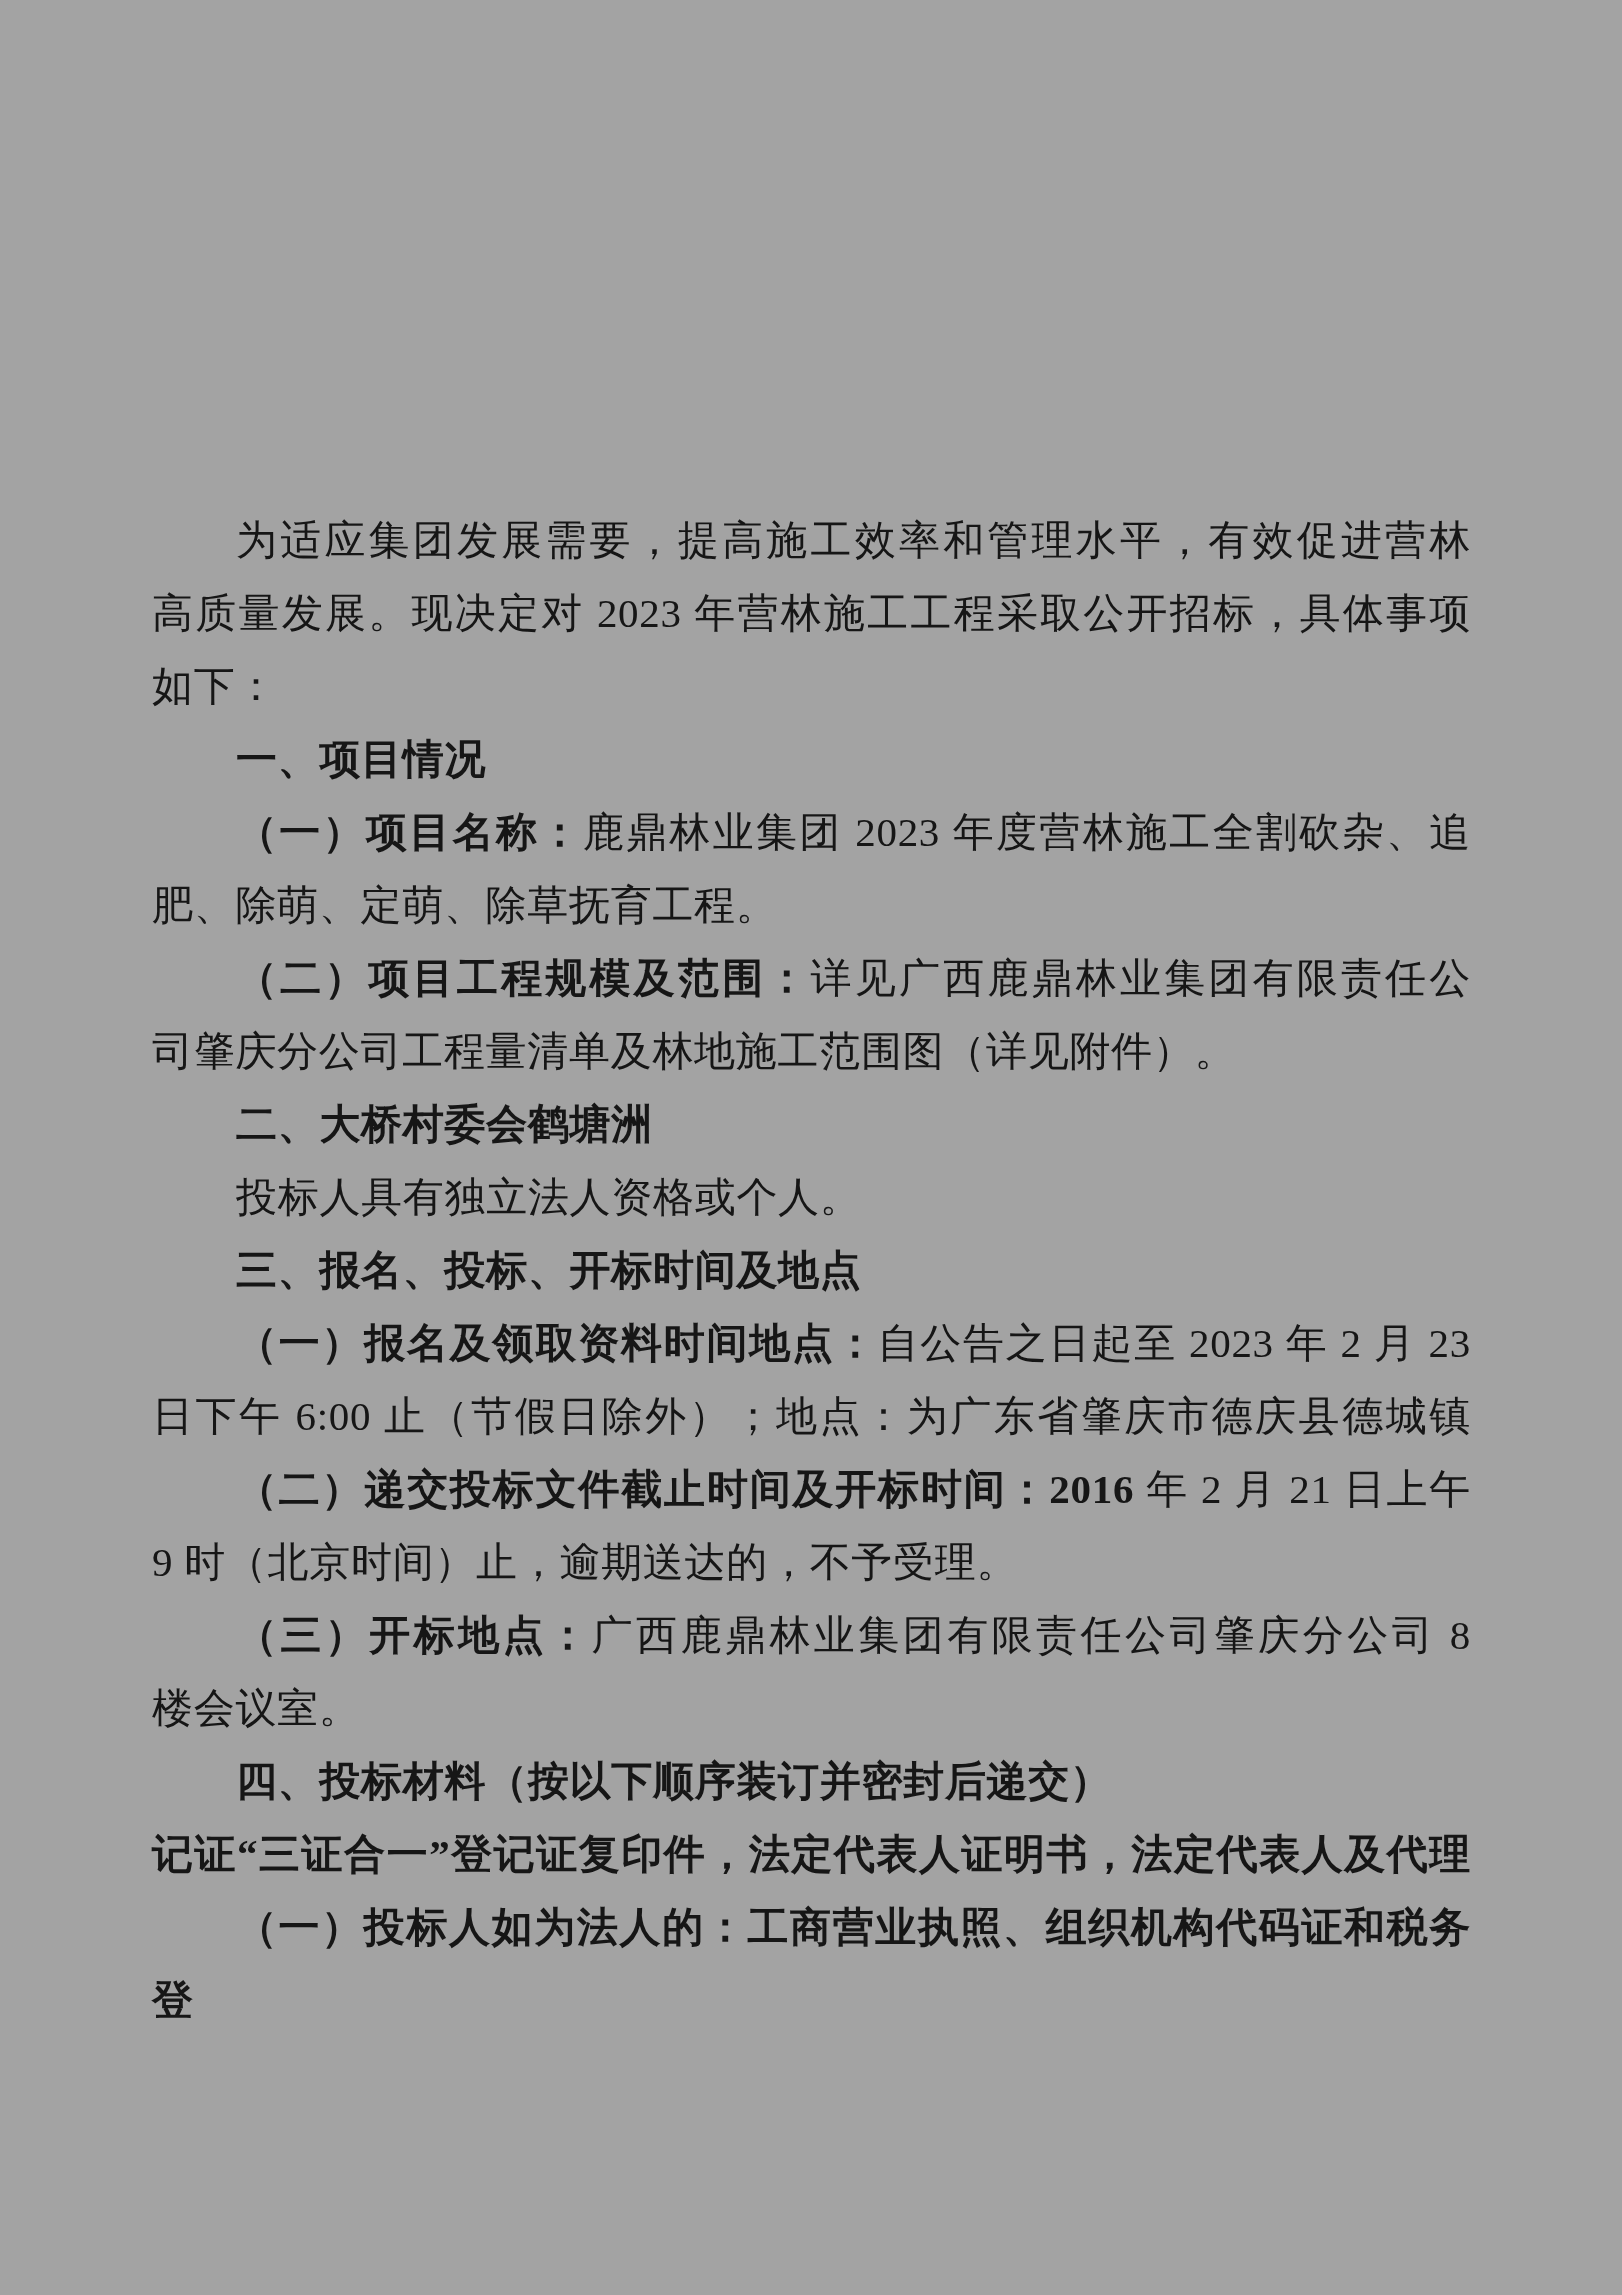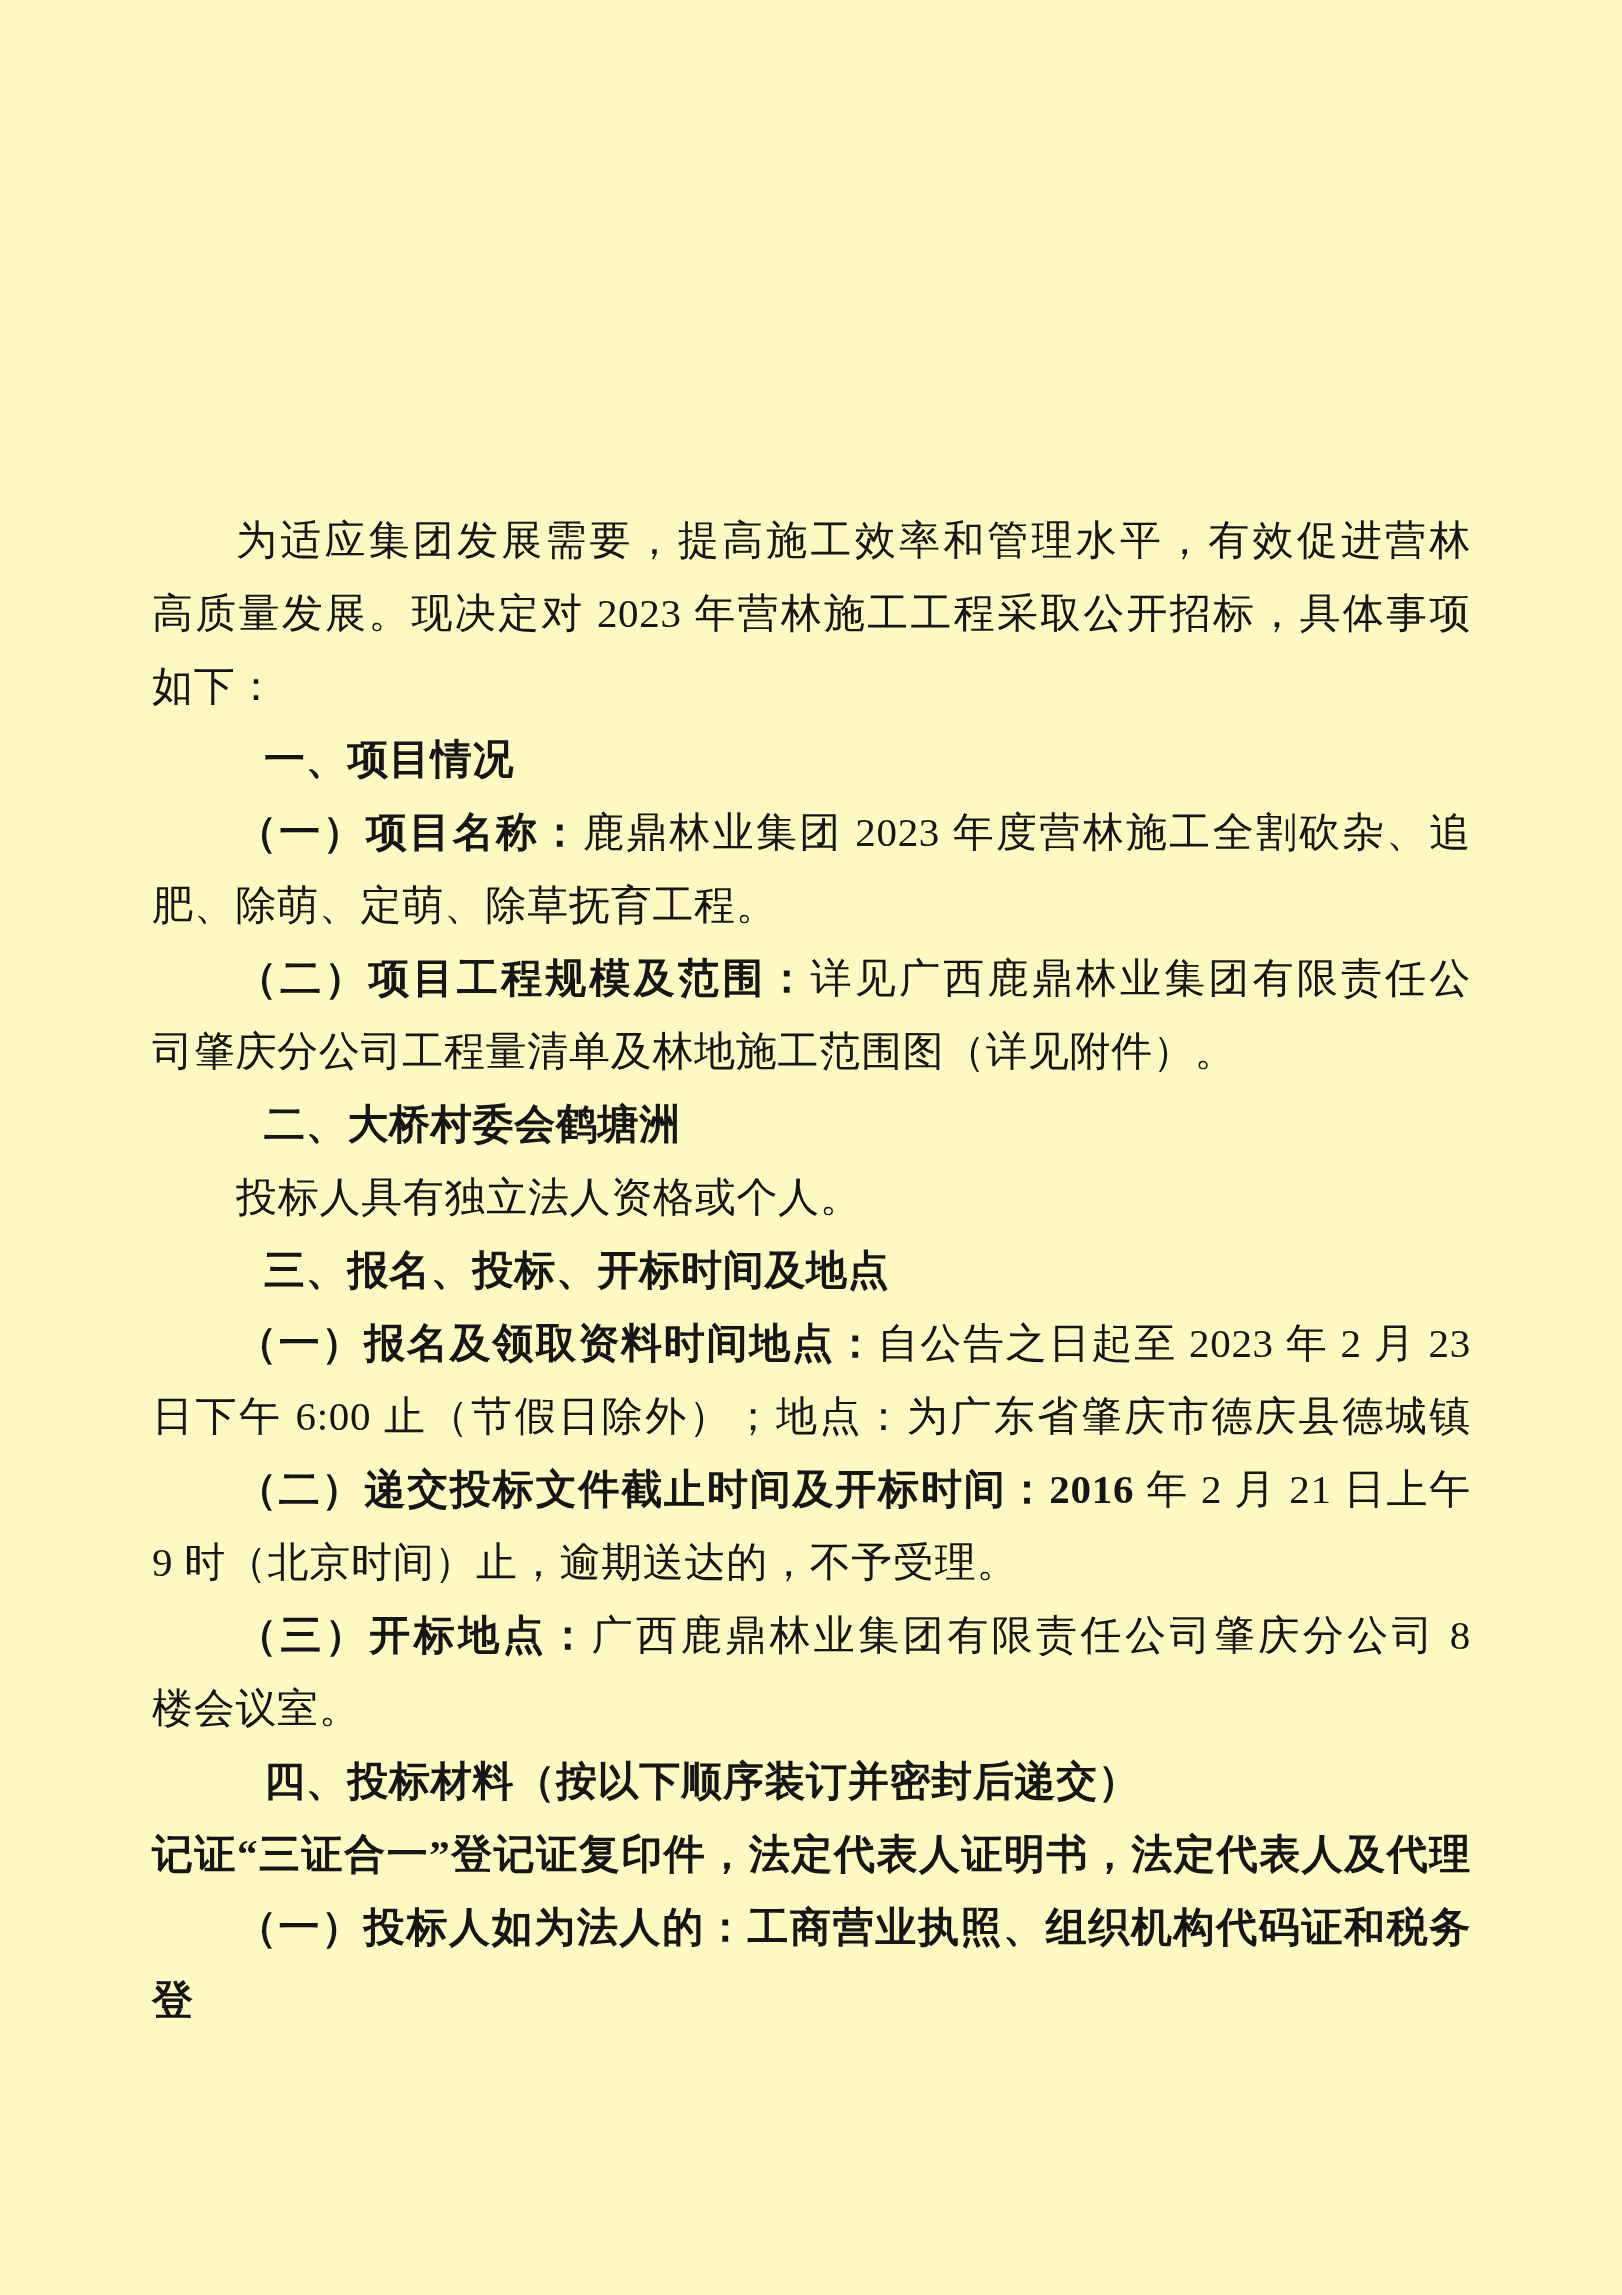--- a/index.html
+++ b/index.html
@@ -6,21 +6,21 @@
   html, body {
     width: 1623px;
     height: 2295px;
     background: #ffffff;
     font-family: "Liberation Serif", "DejaVu Serif", serif;
   }
   .page {
     position: relative;
     width: 1623px;
     height: 2295px;
-    background: #fef9c3;
+    background: #a3a3a3;
     overflow: hidden;
   }
   .doc-body {
     position: absolute;
     left: 152px;
     top: 504px;
     width: 1319px;
     color: #161616;
   }
   .line {
@@ -33,21 +33,20 @@
   .line.indent { text-indent: 84px; }
   .line.fill {
     text-align: justify;
     text-align-last: justify;
     text-justify: inter-character;
   }
   
   .hei {
     font-family: "Liberation Sans", "DejaVu Sans", sans-serif;
     font-weight: 700;
-    margin-left: 28px;
   }
   
   .kaib { font-weight: 700; }
   
   .kai  { font-weight: 700; }
   
   .song { font-weight: 400; }
 </style>
 </head>
 <body>

